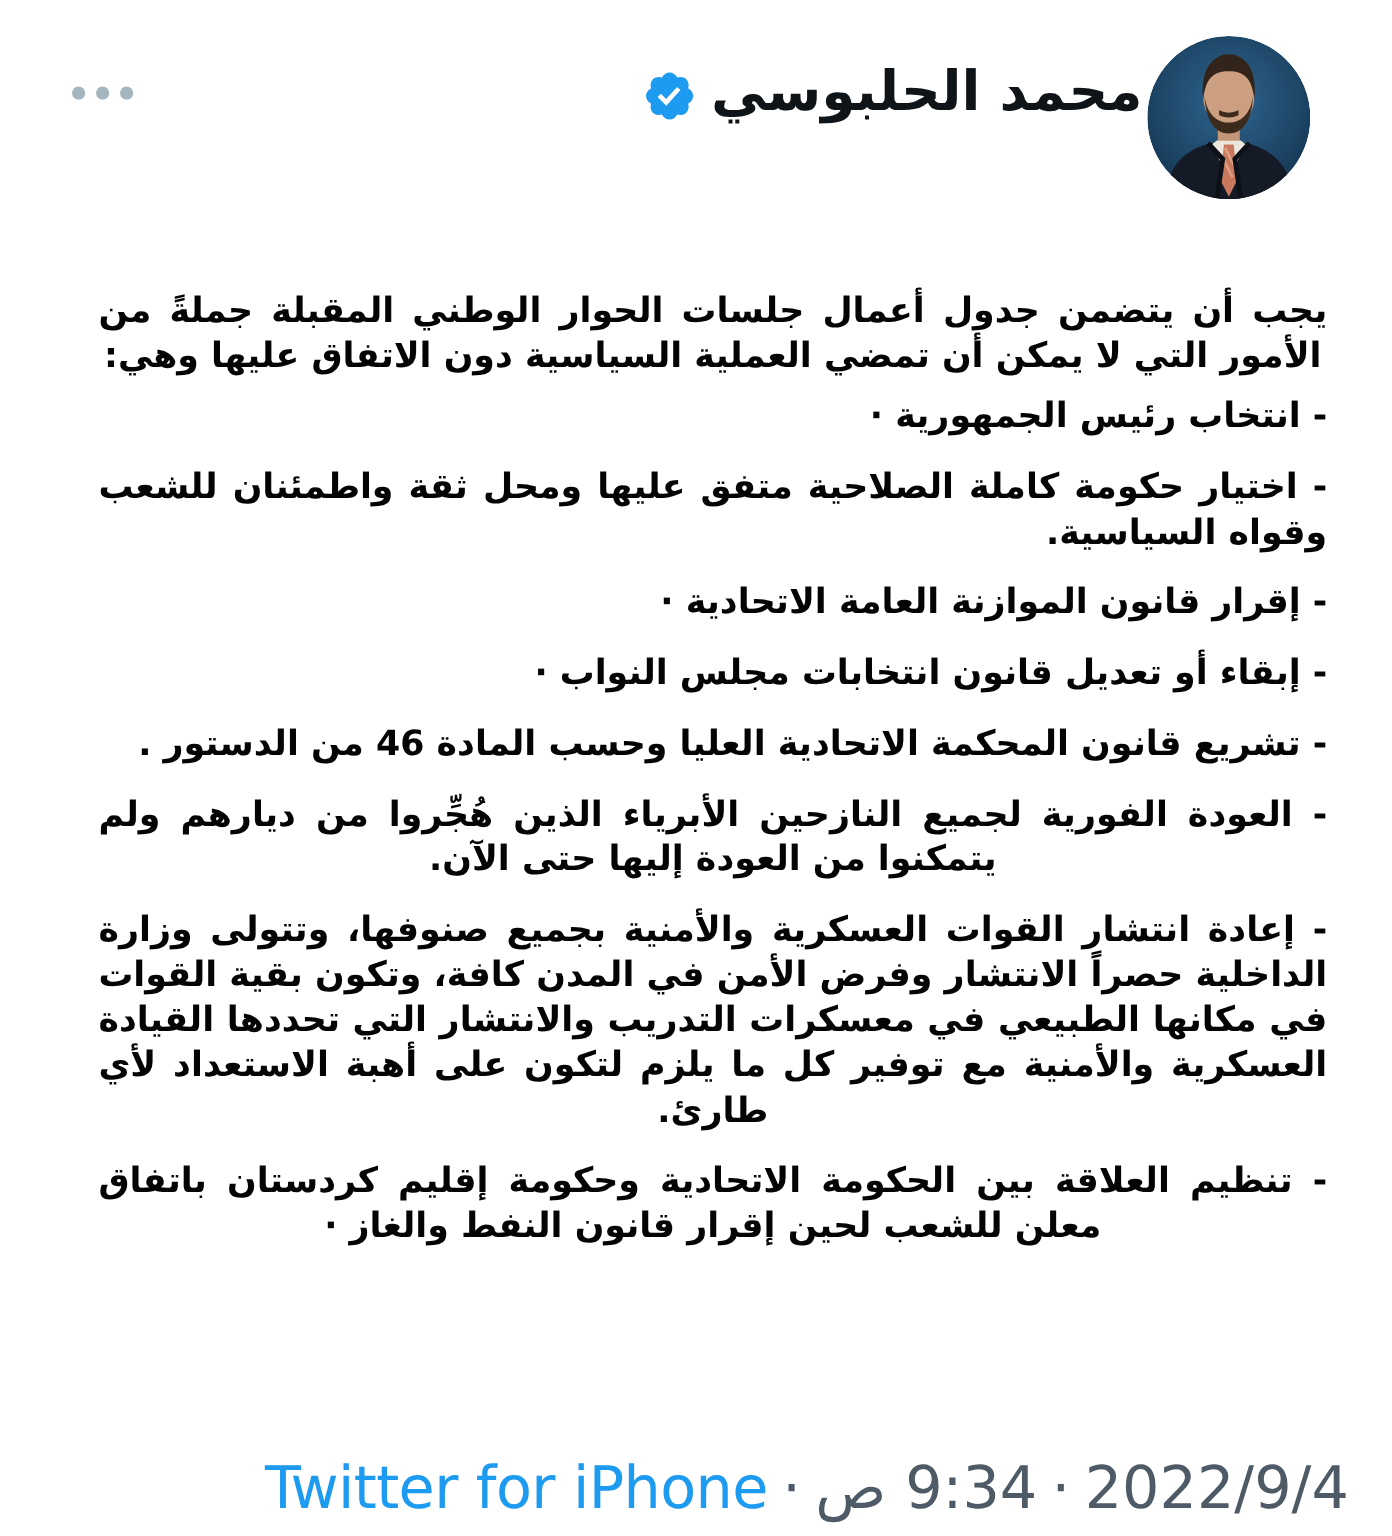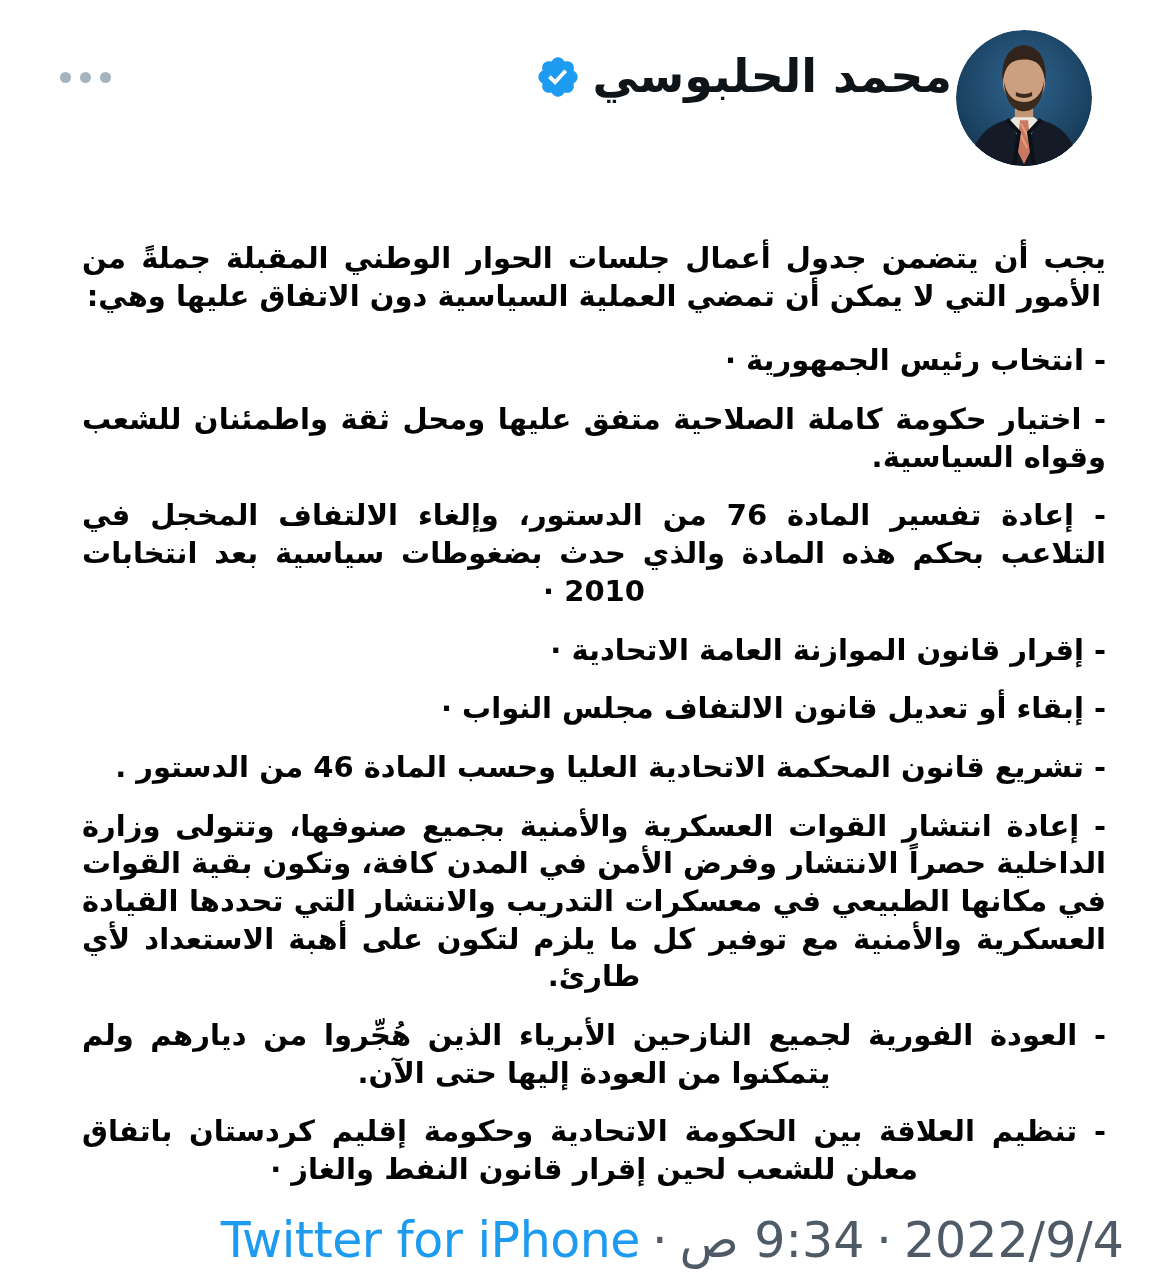--- a/index.html
+++ b/index.html
@@ -24,21 +24,21 @@
     position:absolute; top:30px; right:68px;
     width:136px; height:136px; border-radius:50%; overflow:hidden;
     cursor:pointer;
   }
   .avatar svg { display:block; width:100%; height:100%; }
   .id-block {
     position:absolute; top:50px; right:208px;
     direction:rtl; text-align:right;
   }
   .name-row {
-    display:flex; direction:rtl; align-items:flex-start; gap:12px;
+    display:flex; direction:rtl; align-items:flex-end; gap:12px;
   }
   .display-name {
     font-size:46px; font-weight:bold; color:#0f1419;
     line-height:1.15; letter-spacing:-0.5px; cursor:pointer;
   }
   .badge { width:46px; height:46px; flex:0 0 auto; margin-top:4px; }
   .handle {
     margin-top:6px; direction:ltr; font-size:38px; color:#5b7083;
     line-height:1.1; cursor:pointer;
   }
@@ -47,21 +47,21 @@
   .tweet-body {
     position:absolute; top:240px; left:82px; right:54px;
     direction:rtl; unicode-bidi:plaintext;
     color:#040404; font-weight:bold; font-size:29px; line-height:1.3;
   }
   .tweet-body p {
     text-align:justify; text-align-last:right;
     margin-bottom:21px;
   }
   .tweet-body p.center-last { text-align-last:center; }
-  .tweet-body p.intro { margin-bottom:27px; }
+  .tweet-body p.intro { margin-bottom:13px; }
 
   
   .meta {
     position:absolute; top:1212px; right:36px; left:36px;
     direction:rtl; text-align:right;
     font-size:49px; color:#4e5b66; letter-spacing:-0.5px;
     white-space:nowrap;
   }
   .meta .sep { margin:0 12px; color:#4e5b66; }
   .meta .src-link { color:#1d9bf0; text-decoration:none; cursor:pointer; direction:ltr; unicode-bidi:embed; }
@@ -114,26 +114,25 @@
       <svg class="badge" viewBox="0 0 24 24" fill="#1d9bf0" xmlns="http://www.w3.org/2000/svg">
         <path d="M22.25 12c0-1.43-.88-2.67-2.19-3.34.46-1.39.2-2.9-.81-3.91s-2.52-1.27-3.91-.81c-.66-1.31-1.91-2.19-3.34-2.19s-2.67.88-3.33 2.19c-1.4-.46-2.91-.2-3.92.81s-1.26 2.52-.8 3.91c-1.31.67-2.2 1.91-2.2 3.34s.89 2.67 2.2 3.34c-.46 1.39-.21 2.9.8 3.91s2.52 1.26 3.91.81c.67 1.31 1.91 2.19 3.34 2.19s2.68-.88 3.34-2.19c1.39.45 2.9.2 3.91-.81s1.27-2.52.81-3.91c1.31-.67 2.19-1.91 2.19-3.34zm-11.71 4.2L6.8 12.46l1.41-1.42 2.26 2.26 4.8-5.23 1.47 1.36-6.2 6.77z"></path>
       </svg>
     </div>
   </div>
 
   <div class="tweet-body">
     <p class="intro center-last">يجب أن يتضمن جدول أعمال جلسات الحوار الوطني المقبلة جملةً من الأمور التي لا يمكن أن تمضي العملية السياسية دون الاتفاق عليها وهي:</p>
     <p>- انتخاب رئيس الجمهورية ·</p>
     <p>- اختيار حكومة كاملة الصلاحية متفق عليها ومحل ثقة واطمئنان للشعب وقواه السياسية.</p>
-    <p class="center-last">- إعادة تفسير المادة 76 من الدستور، وإلغاء الالتفاف المخجل في التلاعب بحكم هذه المادة والذي حدث بضغوطات سياسية بعد انتخابات 2010 ·</p>
     <p>- إقرار قانون الموازنة العامة الاتحادية ·</p>
-    <p>- إبقاء أو تعديل قانون الالتفاف مجلس النواب ·</p>
+    <p>- إبقاء أو تعديل قانون انتخابات مجلس النواب ·</p>
     <p>- تشريع قانون المحكمة الاتحادية العليا وحسب المادة 46 من الدستور .</p>
+    <p class="center-last">- العودة الفورية لجميع النازحين الأبرياء الذين هُجِّروا من ديارهم ولم يتمكنوا من العودة إليها حتى الآن.</p>
     <p class="center-last">- إعادة انتشار القوات العسكرية والأمنية بجميع صنوفها، وتتولى وزارة الداخلية حصراً الانتشار وفرض الأمن في المدن كافة، وتكون بقية القوات في مكانها الطبيعي في معسكرات التدريب والانتشار التي تحددها القيادة العسكرية والأمنية مع توفير كل ما يلزم لتكون على أهبة الاستعداد لأي طارئ.</p>
-    <p class="center-last">- العودة الفورية لجميع النازحين الأبرياء الذين هُجِّروا من ديارهم ولم يتمكنوا من العودة إليها حتى الآن.</p>
     <p class="center-last">- تنظيم العلاقة بين الحكومة الاتحادية وحكومة إقليم كردستان باتفاق معلن للشعب لحين إقرار قانون النفط والغاز ·</p>
   </div>
 
   <div class="meta">
     <span>2022/9/4</span><span class="sep">·</span><span>9:34 ص</span><span class="sep">·</span><a class="src-link">Twitter for iPhone</a>
   </div>
 
 </div>
 
 </body></html>

